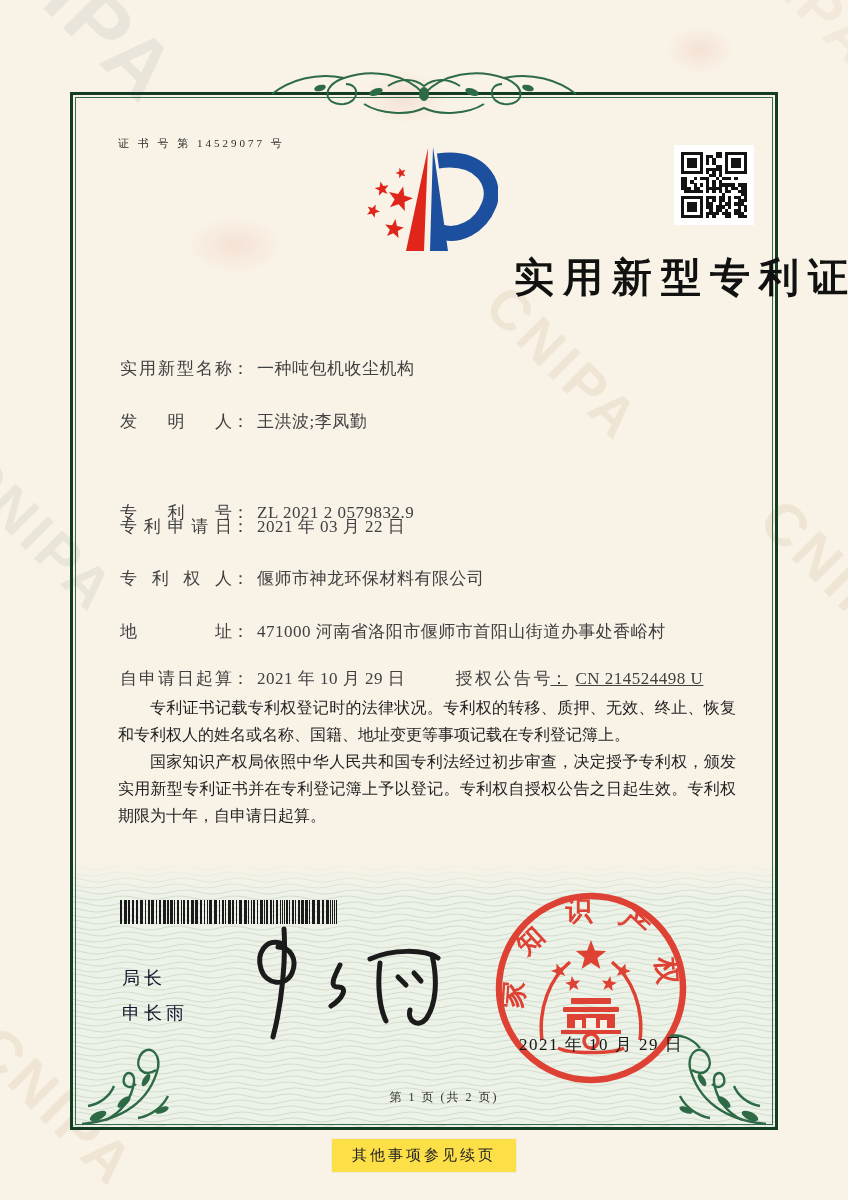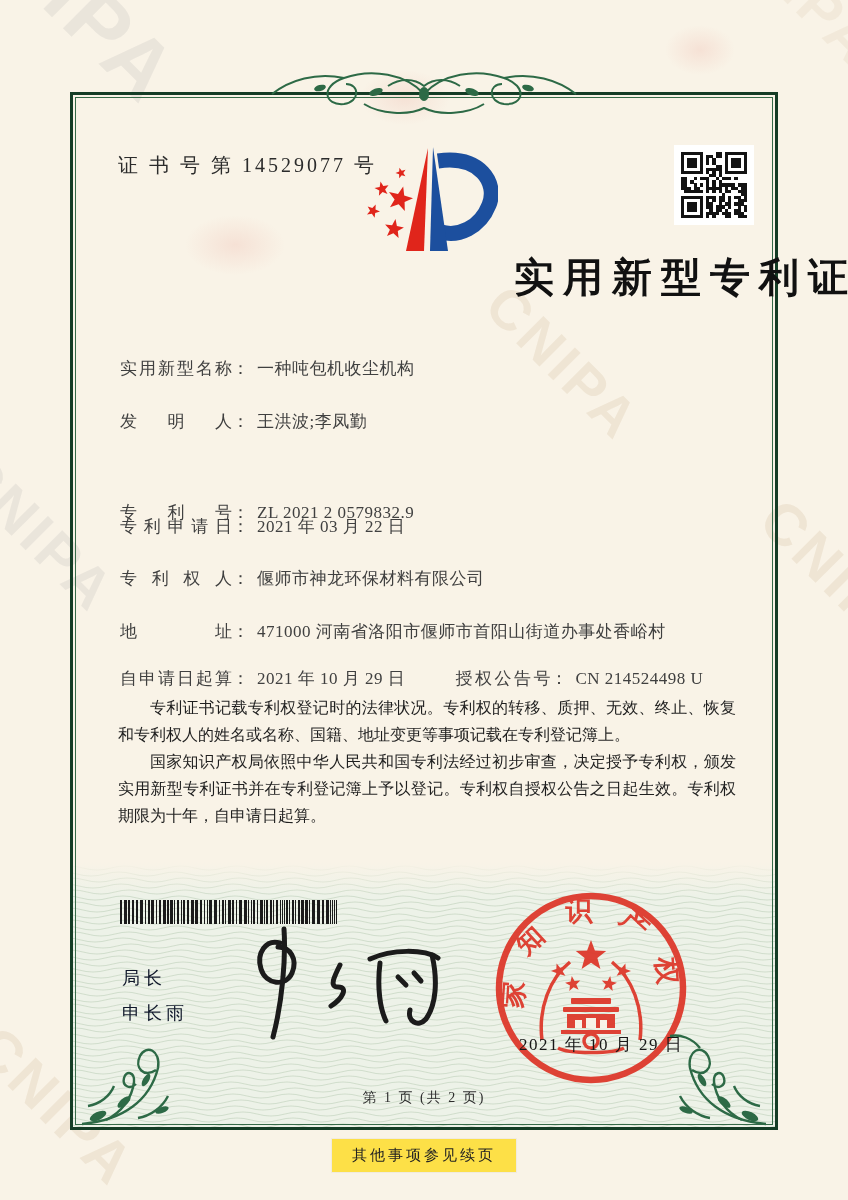--- a/index.html
+++ b/index.html
@@ -13,47 +13,47 @@
   .wm.gray{color:#e6e1d8;opacity:.75;}
   .smudge{position:absolute;border-radius:50%;
       background:radial-gradient(closest-side,rgba(226,124,112,.15),rgba(226,124,112,0));}
 
   
   .frame{position:absolute;left:70px;top:92px;width:708px;height:1038px;
          border:3px solid #153d26;box-sizing:border-box;}
   .frame::after{content:"";position:absolute;left:2px;top:2px;right:2px;bottom:2px;
          border:1px solid #356a48;}
 
-  .certno{position:absolute;left:118px;top:152px;font-size:20px;letter-spacing:3px;color:#2b2b2b;}
+  .certno{position:absolute;left:118px;top:136px;font-size:11px;letter-spacing:3px;color:#2b2b2b;}
 
   .title{position:absolute;left:70px;top:250px;width:836px;text-align:right;
          font-size:40px;font-weight:bold;letter-spacing:9px;color:#111;}
 
   .row{position:absolute;left:120px;white-space:nowrap;font-size:17px;color:#404040;}
   .flabel{display:inline-block;width:112px;text-align:justify;text-align-last:justify;vertical-align:bottom;}
   .colon{margin-right:8px;}
   .fvalue{letter-spacing:.5px;}
-  .grant-no-group{margin-left:46px;}
+  .grant-no-group{margin-left:46px;text-decoration:underline;}
   .grant-no-group .flabel{width:95px;}
 
   .paras{position:absolute;left:118px;top:694px;width:618px;font-size:16px;line-height:27px;
          color:#1f1f1f;text-align:justify;}
   .paras p{margin:0;text-indent:2em;}
 
   .waves-wrap{position:absolute;left:73px;top:862px;width:702px;height:266px;}
   .waves-fade{position:absolute;left:73px;top:862px;width:702px;height:34px;
          background:linear-gradient(#f9f3e7,rgba(249,243,231,0));}
 
   .director{position:absolute;left:122px;font-size:18px;color:#0f172a;letter-spacing:4px;
          font-family:"Liberation Sans","DejaVu Sans",sans-serif;}
 
   .seal-date{position:absolute;left:519px;top:1033px;font-size:17px;letter-spacing:1.5px;color:#161616;}
 
   .page-num{position:absolute;left:70px;top:1089px;width:708px;text-align:center;
-         font-size:14px;letter-spacing:2px;color:#2e2e2e;}
+         font-size:12px;letter-spacing:2px;color:#2e2e2e;padding-left:20px;}
 
   .cont-wrap{position:absolute;left:70px;top:1139px;width:708px;display:flex;justify-content:center;}
   .cont-box{background:#fde047;padding:7px 20px;font-size:15px;letter-spacing:3px;color:#222;
          box-shadow:0 0 0 1px rgba(0,0,0,0.03);}
 
   svg{display:block;}
   .green-ink{stroke:#2d6a46;fill:none;}
 </style>
 </head>
 <body>

